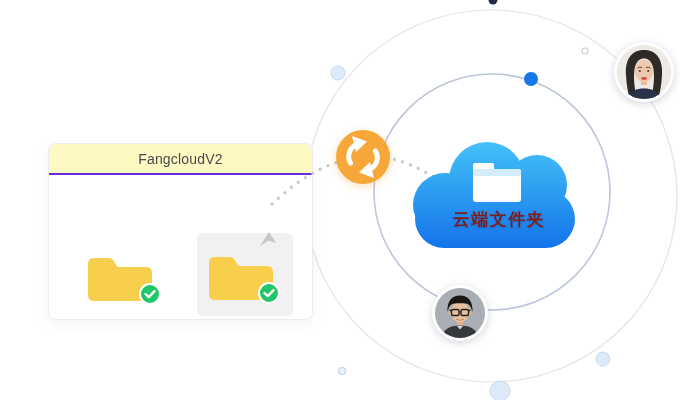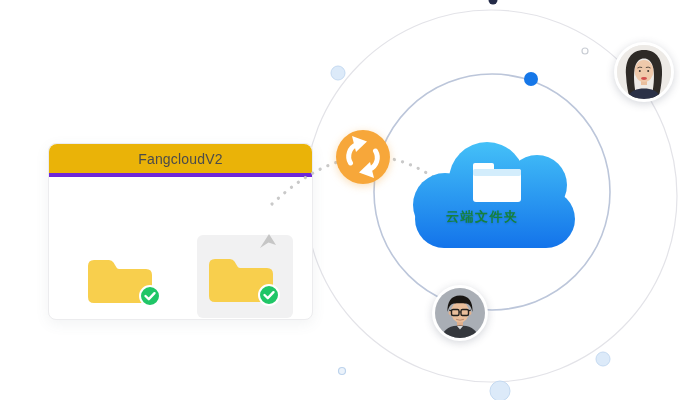--- a/index.html
+++ b/index.html
@@ -10,42 +10,42 @@
   .abs{position:absolute;}
   svg{display:block;}
 
   
   .card{
     left:48px;top:143px;width:265px;height:177px;background:#fff;
     border:1px solid #ececee;border-radius:8px;
     box-shadow:0 4px 14px rgba(90,100,120,.08);z-index:10;box-sizing:border-box;
   }
   .card-header{
-    height:29px;background:#eab308;border-bottom:4px solid #6d28d9;
+    height:29px;background:#fef9c3;border-bottom:2px solid #6d28d9;
     border-radius:8px 8px 0 0;display:flex;align-items:center;justify-content:center;
   }
   .card-title{font-size:14px;color:#4b4b4b;letter-spacing:.2px;}
   .card-body{position:relative;height:146px;}
   .folder-sel-bg{
     position:absolute;left:148px;top:58px;width:96px;height:83px;
     background:#f1f1f2;border-radius:6px;
   }
   .folder-wrap{position:absolute;width:68px;height:54px;}
   .folder1{left:37px;top:74px;}
   .folder2{left:158px;top:73px;}
   .badge{position:absolute;width:22px;height:22px;}
   .cursor{position:absolute;left:210px;top:55px;width:22px;height:20px;}
 
   
   .backdrop{left:0;top:0;z-index:0;}
   .overlay{left:0;top:0;z-index:20;pointer-events:none;}
   .cloud{left:410px;top:136px;z-index:30;}
   .cloud-label{
-    left:446px;top:208px;width:106px;z-index:31;
-    color:#15803d;font-size:13px;font-weight:bold;letter-spacing:1.5px;
+    left:446px;top:208px;width:106px;text-align:center;z-index:31;
+    color:#7f1d1d;font-size:17px;font-weight:bold;letter-spacing:1.5px;
     text-shadow:0 1px 2px rgba(0,60,130,.25);
   }
   .sync{left:336px;top:130px;z-index:40;filter:drop-shadow(0 2px 4px rgba(240,160,50,.35));}
 
   
   .avatar{
     border-radius:50%;border:3px solid #ffffff;overflow:hidden;z-index:50;
     box-shadow:0 2px 8px rgba(60,70,90,.22);background:#eee;
   }
   .avatar-f{left:614px;top:42px;width:54px;height:54px;}

